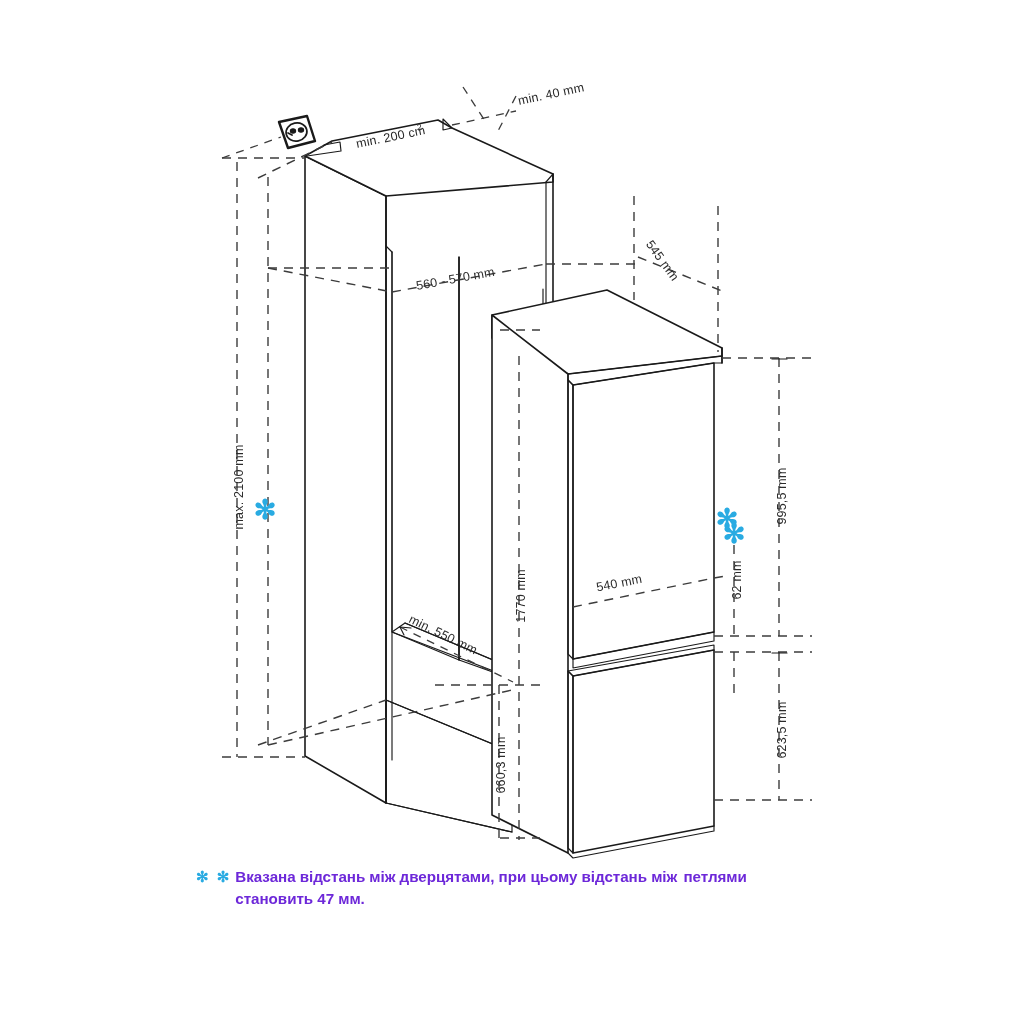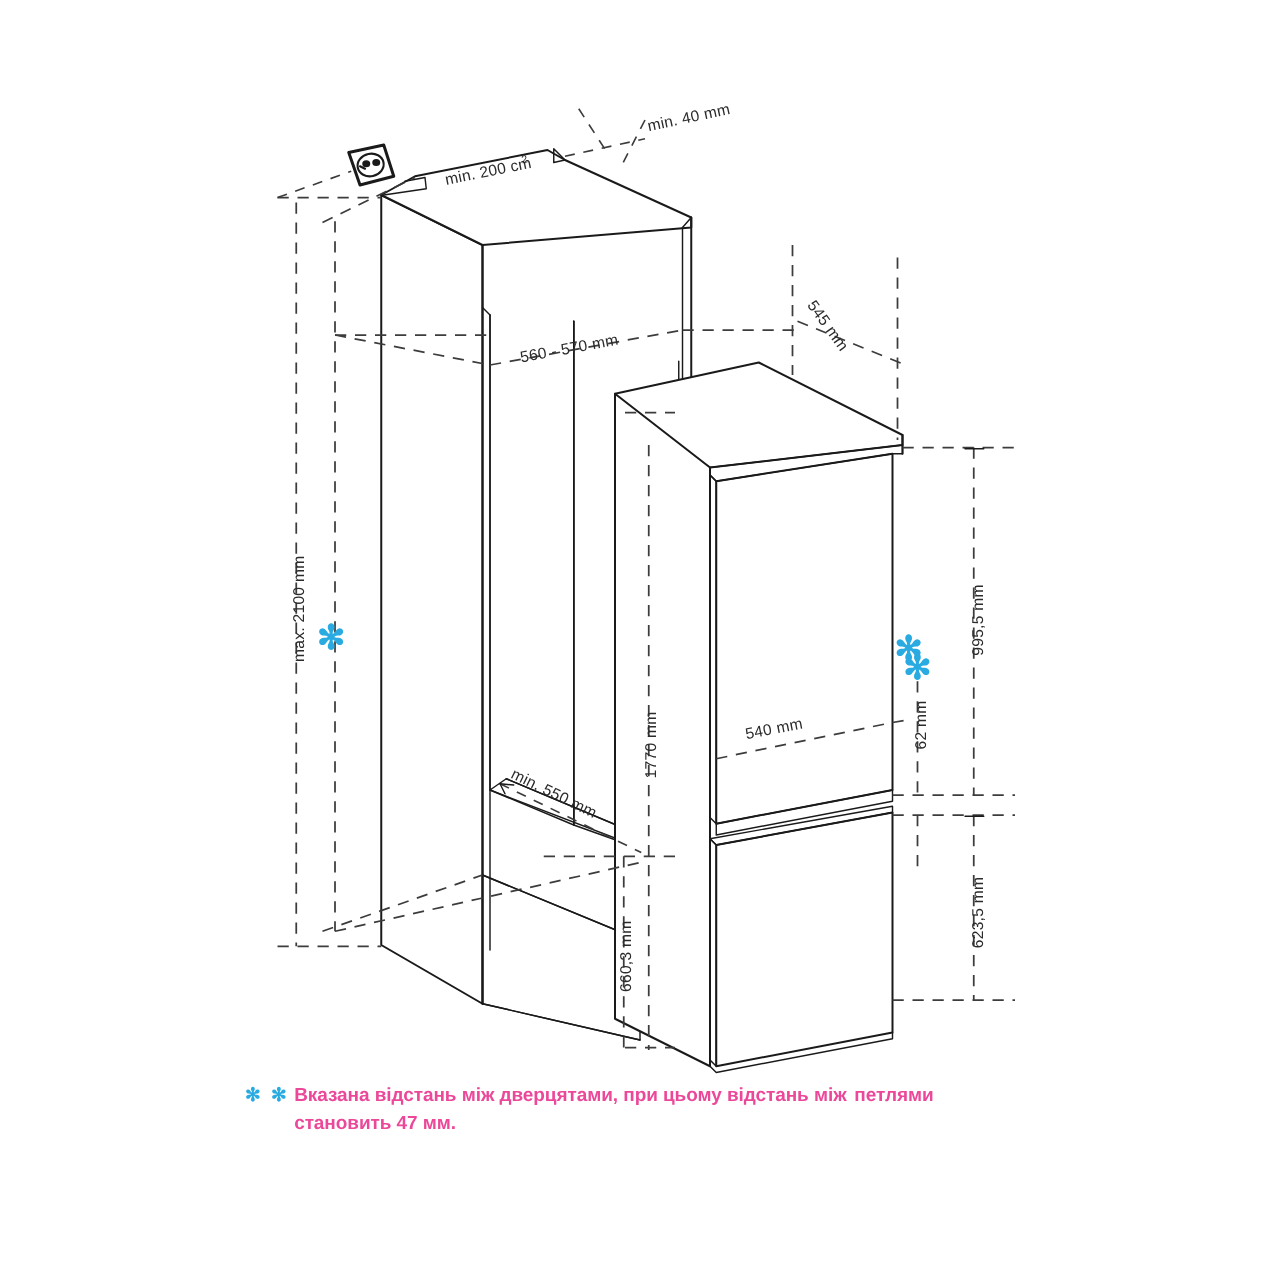--- a/index.html
+++ b/index.html
@@ -114,21 +114,21 @@
     line-height: 19px;
     letter-spacing: 2px;
     flex: 0 0 auto;
     padding-top: 1px;
     white-space: nowrap;
   }
   #footnote .note-body {
     font-family: "Liberation Sans", sans-serif;
     font-size: 15.2px;
     font-weight: bold;
-    color: #ec4899;
+    color: #6d28d9;
     line-height: 22px;
     letter-spacing: -0.05px;
   }
   #footnote .note-line2 {
     padding-left: 2px;
   }
 </style>
 </head>
 <body>
 

